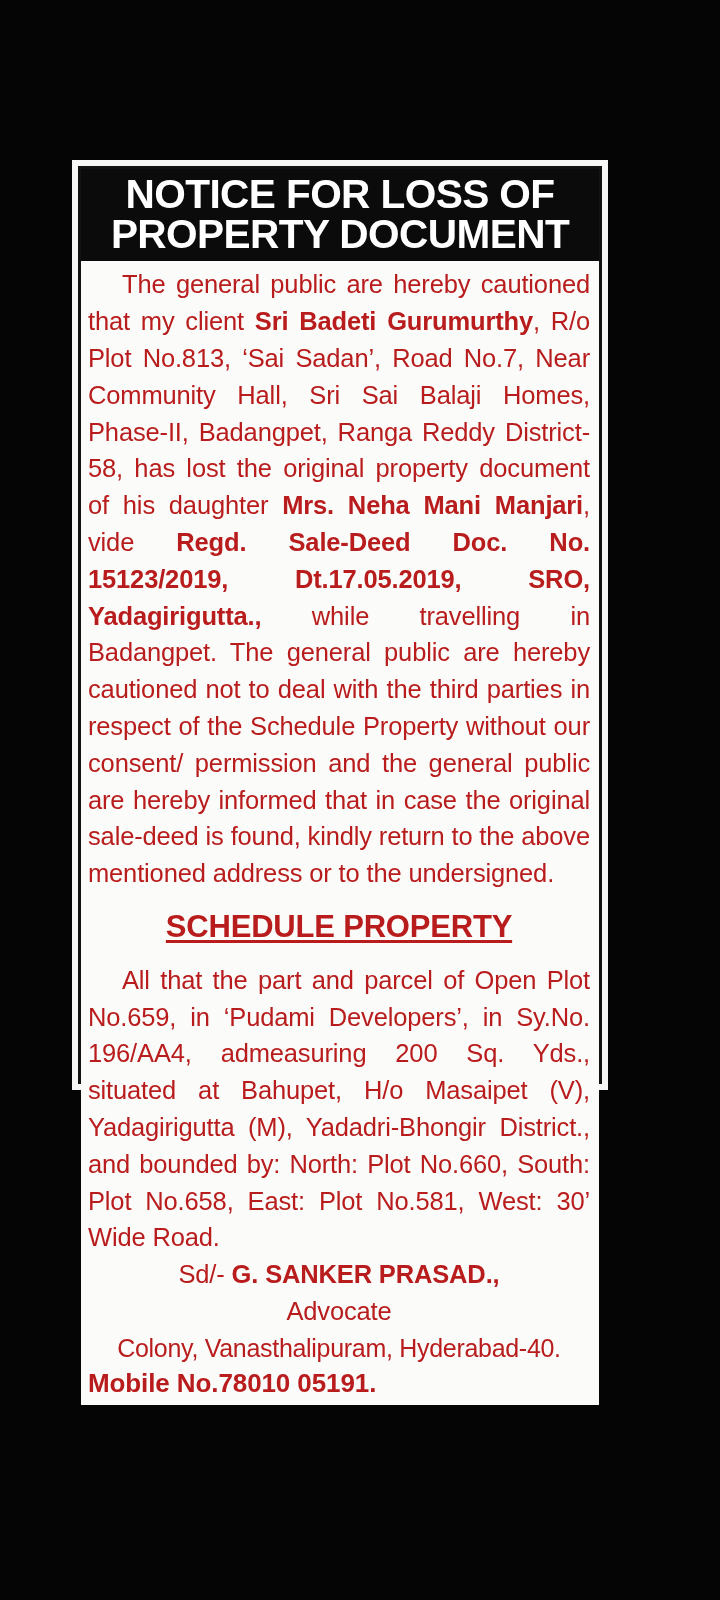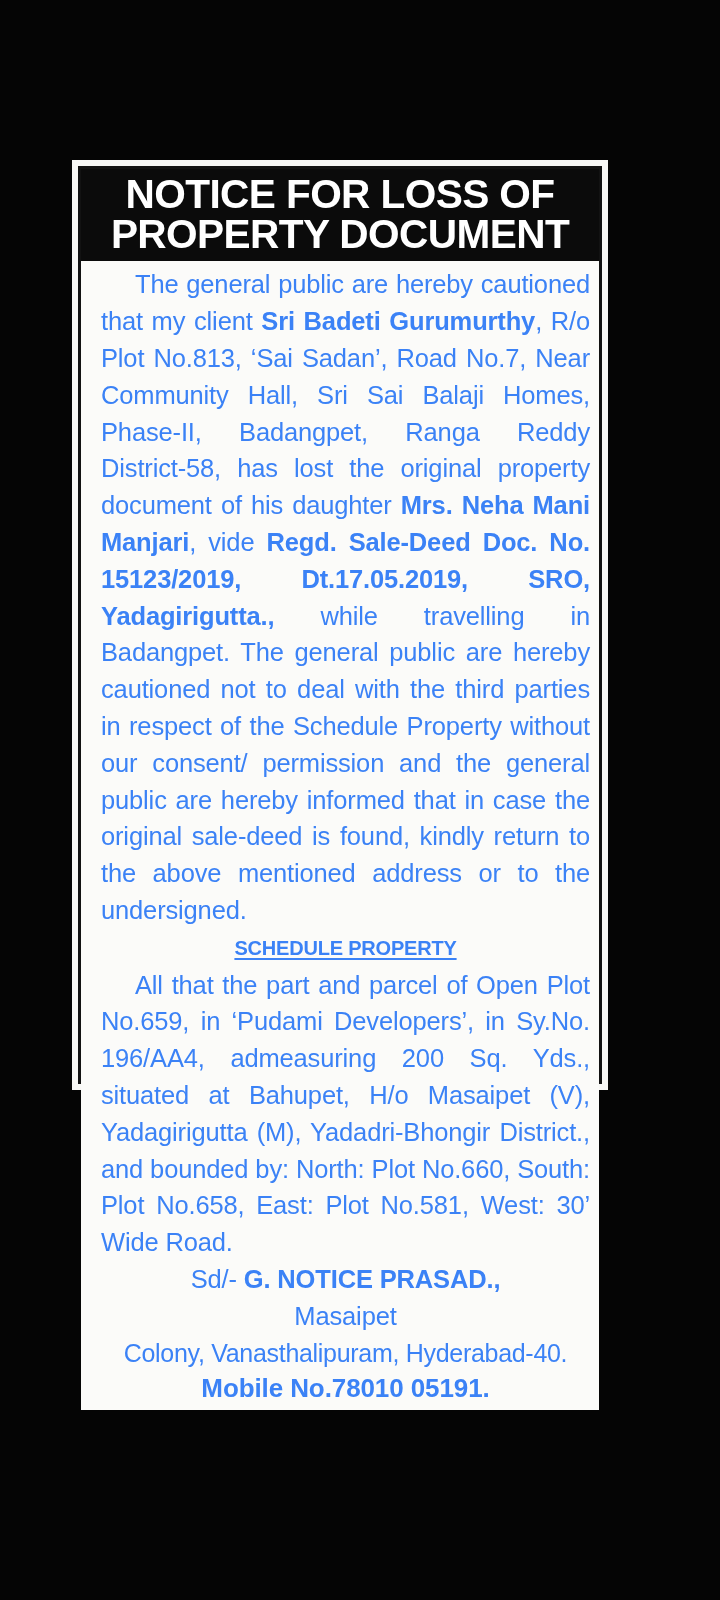--- a/index.html
+++ b/index.html
@@ -58,45 +58,45 @@
     font-size: 41px;
     line-height: 0.98;
     letter-spacing: -0.6px;
     white-space: nowrap;
     font-stretch: condensed;
     transform: scaleX(0.99);
   }
 
   .body-area {
     background: #fbfbf9;
-    color: #3b82f6;
-    padding: 5px 9px 4px 20px;
+    color: #b91c1c;
+    padding: 5px 9px 4px 7px;
     flex: 1 1 auto;
     box-sizing: border-box;
   }
 
   p.para {
     margin: 0;
     font-size: 25.5px;
     line-height: 36.8px;
     text-align: justify;
     text-justify: inter-word;
     hyphens: none;
     letter-spacing: -0.15px;
   }
   p.para.indent {
     text-indent: 34px;
   }
   .b { font-weight: bold; }
 
   .section-heading {
-    margin: 0;
+    margin: 16px;
     text-align: center;
     font-weight: bold;
-    font-size: 20px;
+    font-size: 31px;
     line-height: 38px;
     text-decoration: underline;
     text-underline-offset: 3px;
     letter-spacing: -0.2px;
   }
 
   .center-line {
     margin: 0;
     text-align: center;
     font-size: 25.5px;
@@ -107,21 +107,21 @@
   .addr-line {
     margin: 0;
     text-align: center;
     font-size: 25px;
     line-height: 36.5px;
     letter-spacing: -0.3px;
   }
 
   .mobile-line {
     margin: 0;
-    text-align: center;
+    text-align: left;
     font-weight: bold;
     font-size: 26px;
     line-height: 35px;
     letter-spacing: -0.1px;
   }
 </style>
 </head>
 <body>
 
 <div class="page">
@@ -135,23 +135,23 @@
       </div>
 
       <div class="body-area">
 
         <p class="para indent"><span>The general public are hereby cautioned that my client </span><span class="b">Sri Badeti Gurumurthy</span><span>, R/o Plot No.813, ‘Sai Sadan’, Road No.7, Near Community Hall, Sri Sai Balaji Homes, Phase-II, Badangpet, Ranga Reddy District-58, has lost the original property document of his daughter </span><span class="b">Mrs. Neha Mani Manjari</span><span>, vide </span><span class="b">Regd. Sale-Deed Doc. No. 15123/2019, Dt.17.05.2019, SRO, Yadagirigutta.,</span><span> while travelling in Badangpet. The general public are hereby cautioned not to deal with the third parties in respect of the Schedule Property without our consent/ permission and the general public are hereby informed that in case the original sale-deed is found, kindly return to the above mentioned address or to the undersigned.</span></p>
 
         <p class="section-heading">SCHEDULE PROPERTY</p>
 
         <p class="para indent">All that the part and parcel of Open Plot No.659, in ‘Pudami Developers’, in Sy.No. 196/AA4, admeasuring 200 Sq. Yds., situated at Bahupet, H/o Masaipet (V), Yadagirigutta (M), Yadadri-Bhongir District., and bounded by: North: Plot No.660, South: Plot No.658, East: Plot No.581, West: 30’ Wide Road.</p>
 
-        <p class="center-line"><span>Sd/- </span><span class="b">G. NOTICE PRASAD.,</span></p>
+        <p class="center-line"><span>Sd/- </span><span class="b">G. SANKER PRASAD.,</span></p>
 
-        <p class="center-line">Masaipet</p>
+        <p class="center-line">Advocate</p>
 
 
         <p class="addr-line">Colony, Vanasthalipuram, Hyderabad-40.</p>
 
         <p class="mobile-line">Mobile No.78010 05191.</p>
 
       </div>
     </div>
   </div>
 

